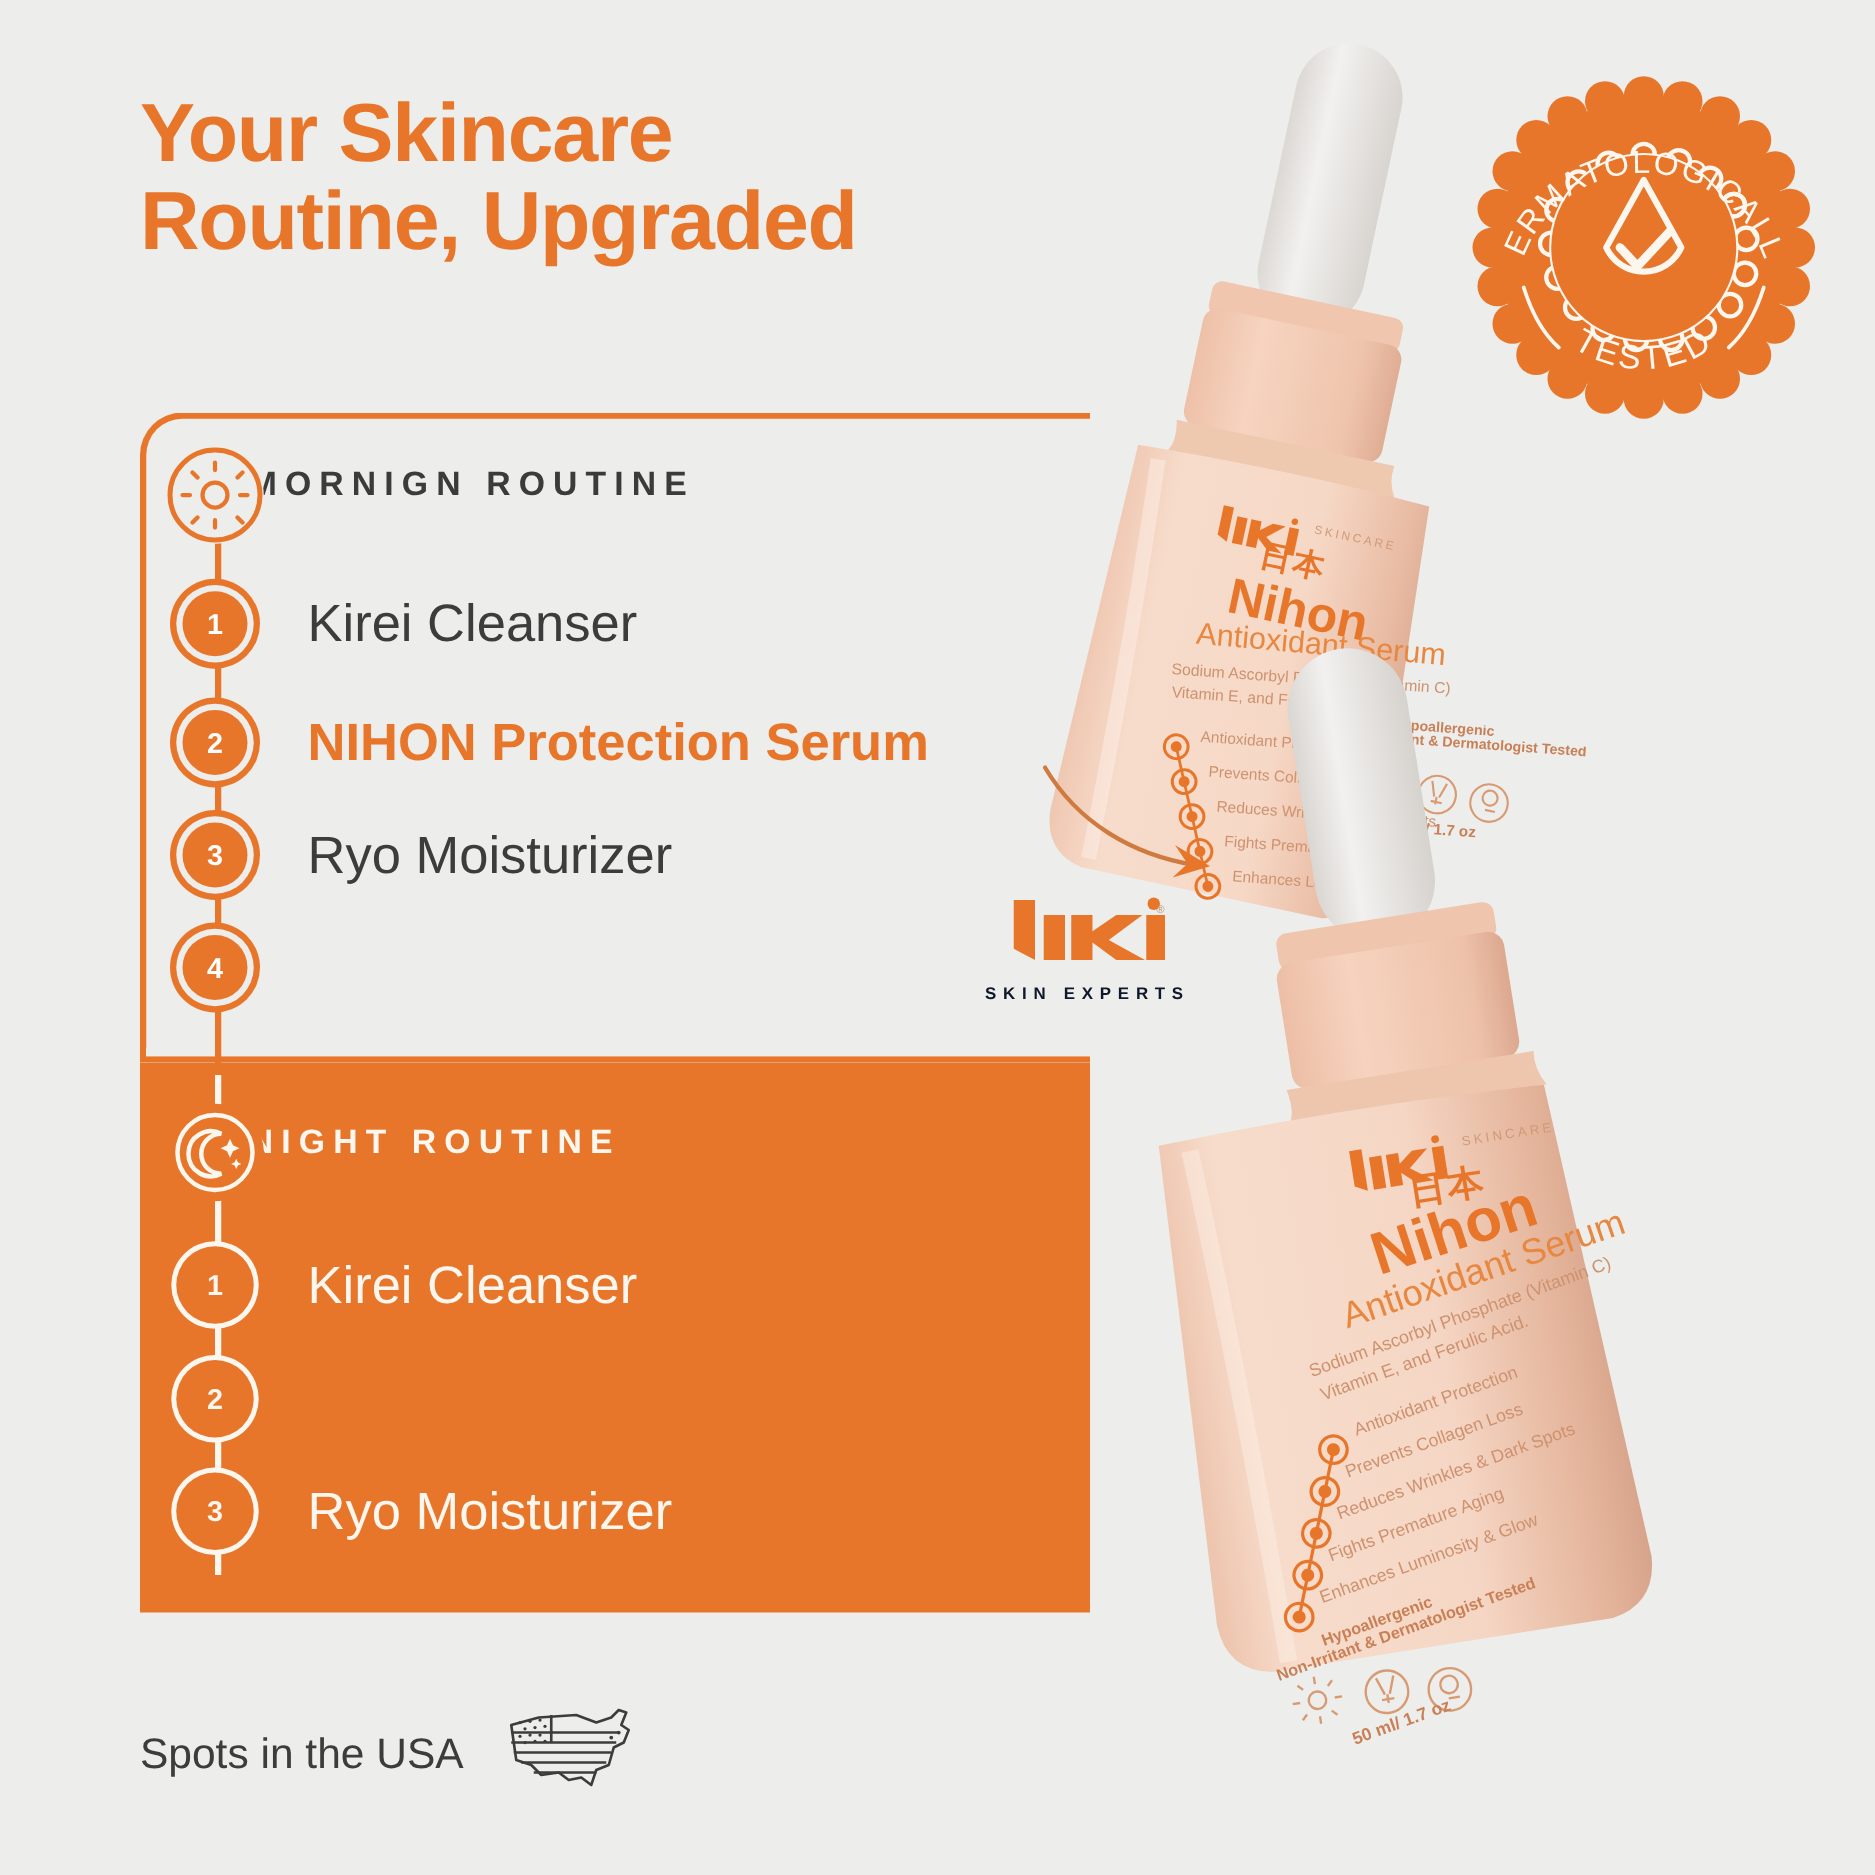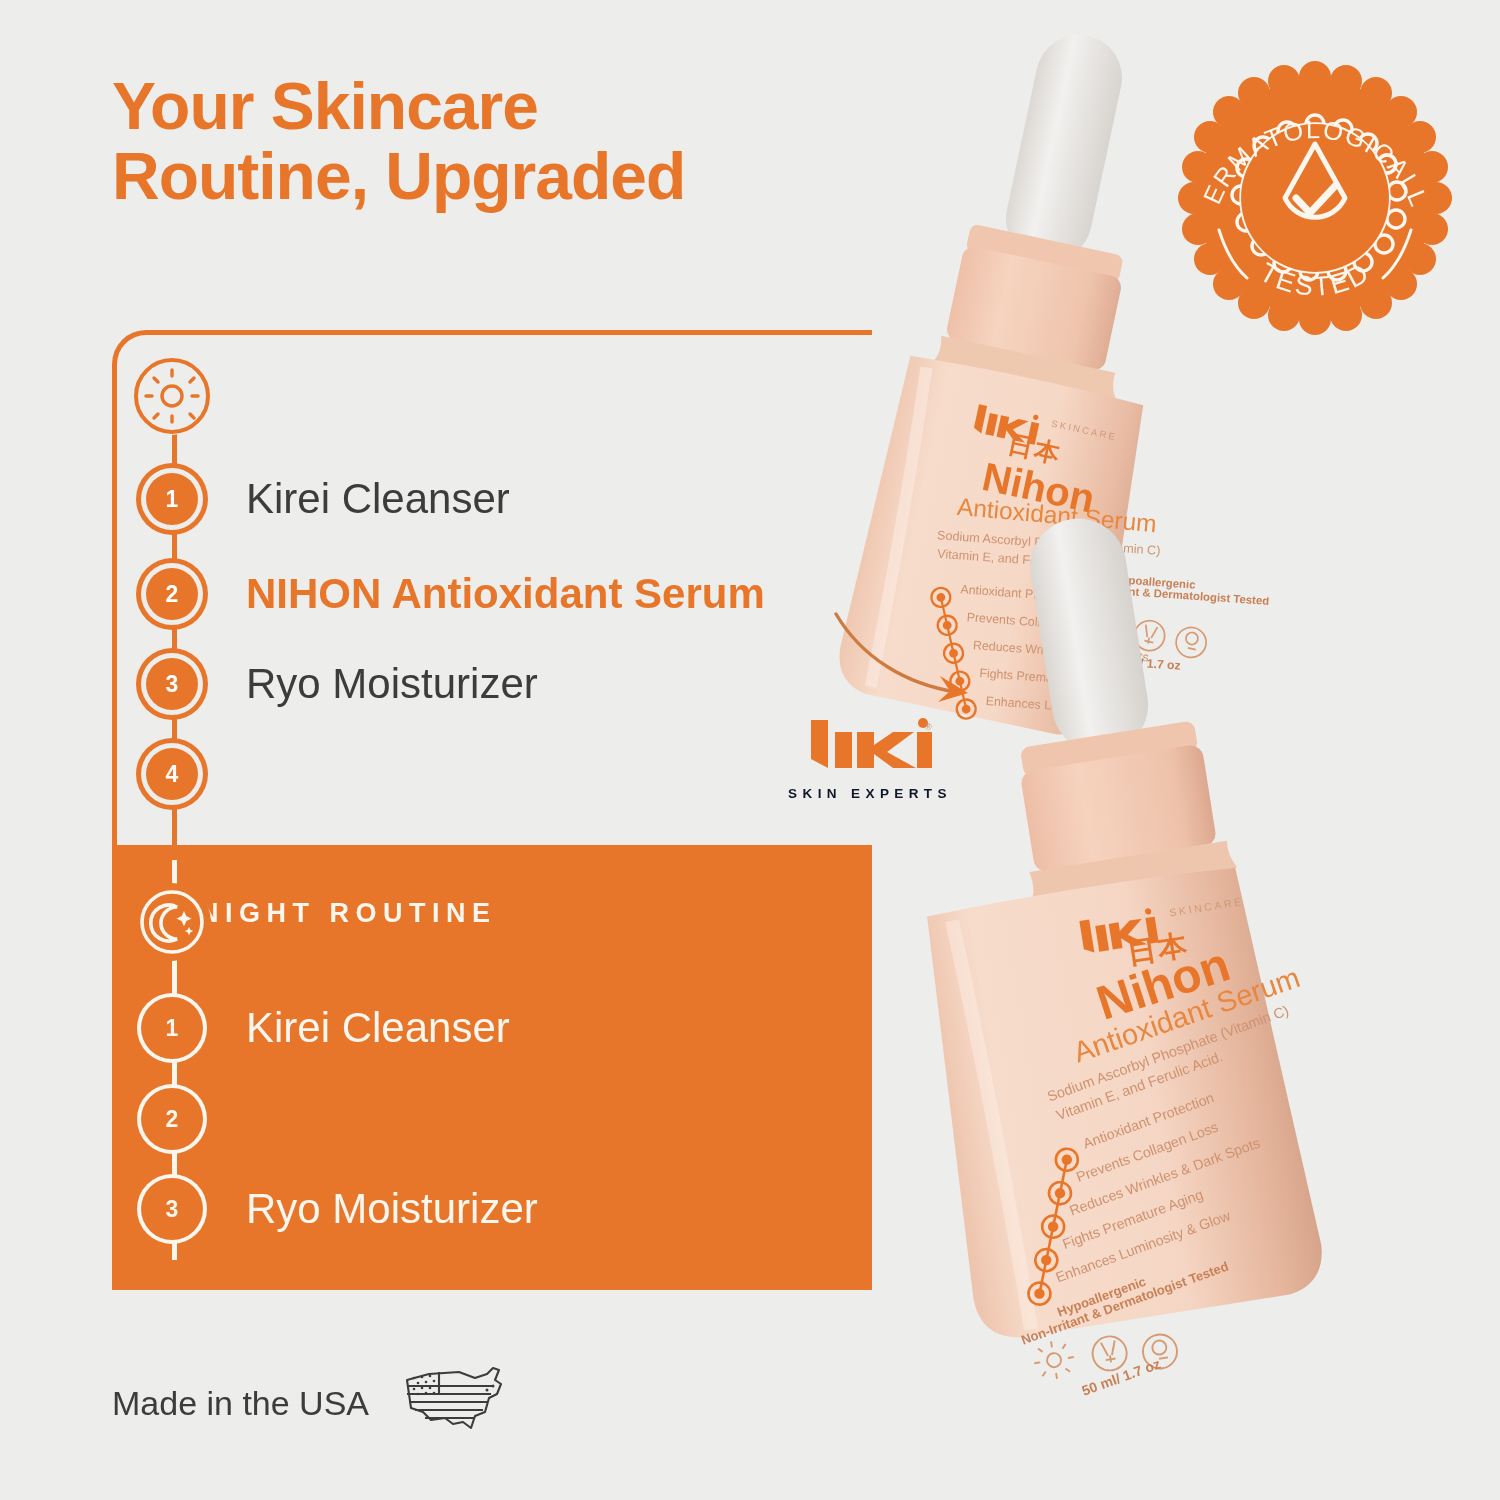--- a/index.html
+++ b/index.html
@@ -397,29 +397,30 @@
   <div class="sec-head am-head">
     <div class="sun-badge">
       <svg width="78" height="78" viewBox="0 0 78 78">
         <circle cx="39" cy="39" r="36" fill="none" stroke="#E8762A" stroke-width="4"></circle>
         <circle cx="39" cy="39" r="10" fill="none" stroke="#E8762A" stroke-width="3.4"></circle>
         <g stroke="#E8762A" stroke-width="3.4" stroke-linecap="round">
           <path d="M39 19v-6M39 65v-6M19 39h-6M65 39h-6M25 25l-4-4M57 57l4 4M57 25l4-4M25 57l-4 4"></path>
         </g>
       </svg>
     </div>
+    <div class="sec-label">MORNIGN ROUTINE</div>
   </div>
 
   <div class="step am am1">
     <div class="num">1</div>
     <div class="txt">Kirei Cleanser</div>
   </div>
   <div class="step am am2">
     <div class="num">2</div>
-    <div class="txt hl">NIHON Antioxidant Serum</div>
+    <div class="txt hl">NIHON Protection Serum</div>
   </div>
   <div class="step am am3">
     <div class="num">3</div>
     <div class="txt">Ryo Moisturizer</div>
   </div>
   <div class="step am am4">
     <div class="num">4</div>
   </div>
 
   <div class="sec-head pm-head">
@@ -459,21 +460,21 @@
       <path d="M30 18 l17 0 l0 36 l-17 0 Z" fill="#E8762A"></path>
       <path d="M52 18 l17 0 l0 13 l19 -13 l21 0 l-27 20 l29 16 l-23 0 l-19 -14 l0 14 l-17 0 Z" fill="#E8762A"></path>
       <path d="M112 18 l15 0 l0 36 l-15 0 Z" fill="#E8762A"></path>
       <circle cx="118" cy="9" r="5" fill="#E8762A"></circle>
       <text x="120" y="16" font-family="Liberation Sans, sans-serif" font-size="9" fill="#C0906E">®</text>
     </svg>
     <div class="tag">SKIN EXPERTS</div>
   </div>
 
   <div class="footer">
-    <div class="ftxt">Made in the USA</div>
+    <div class="ftxt">Spots in the USA</div>
     <div class="usa">
       <svg width="108" height="74" viewBox="0 0 108 74">
         <g fill="none" stroke="#3c3c3c" stroke-width="2.1" stroke-linejoin="round">
           <path d="M6 16 L28 10 L58 8 L74 14 L86 10 L92 4 L98 6 L94 16 L100 20 L96 30 L88 34 L84 48 L74 52 L70 64 L62 58 L52 60 L44 54 L30 56 L22 48 L10 44 Z"></path>
           <path d="M6 22h86M6 30h84M8 38h78M14 46h68M24 54h50"></path>
           <path d="M38 8 L38 30"></path>
         </g>
         <g fill="#3c3c3c">
           <circle cx="13" cy="14" r="1.3"></circle>
             <circle cx="21" cy="13" r="1.3"></circle>

